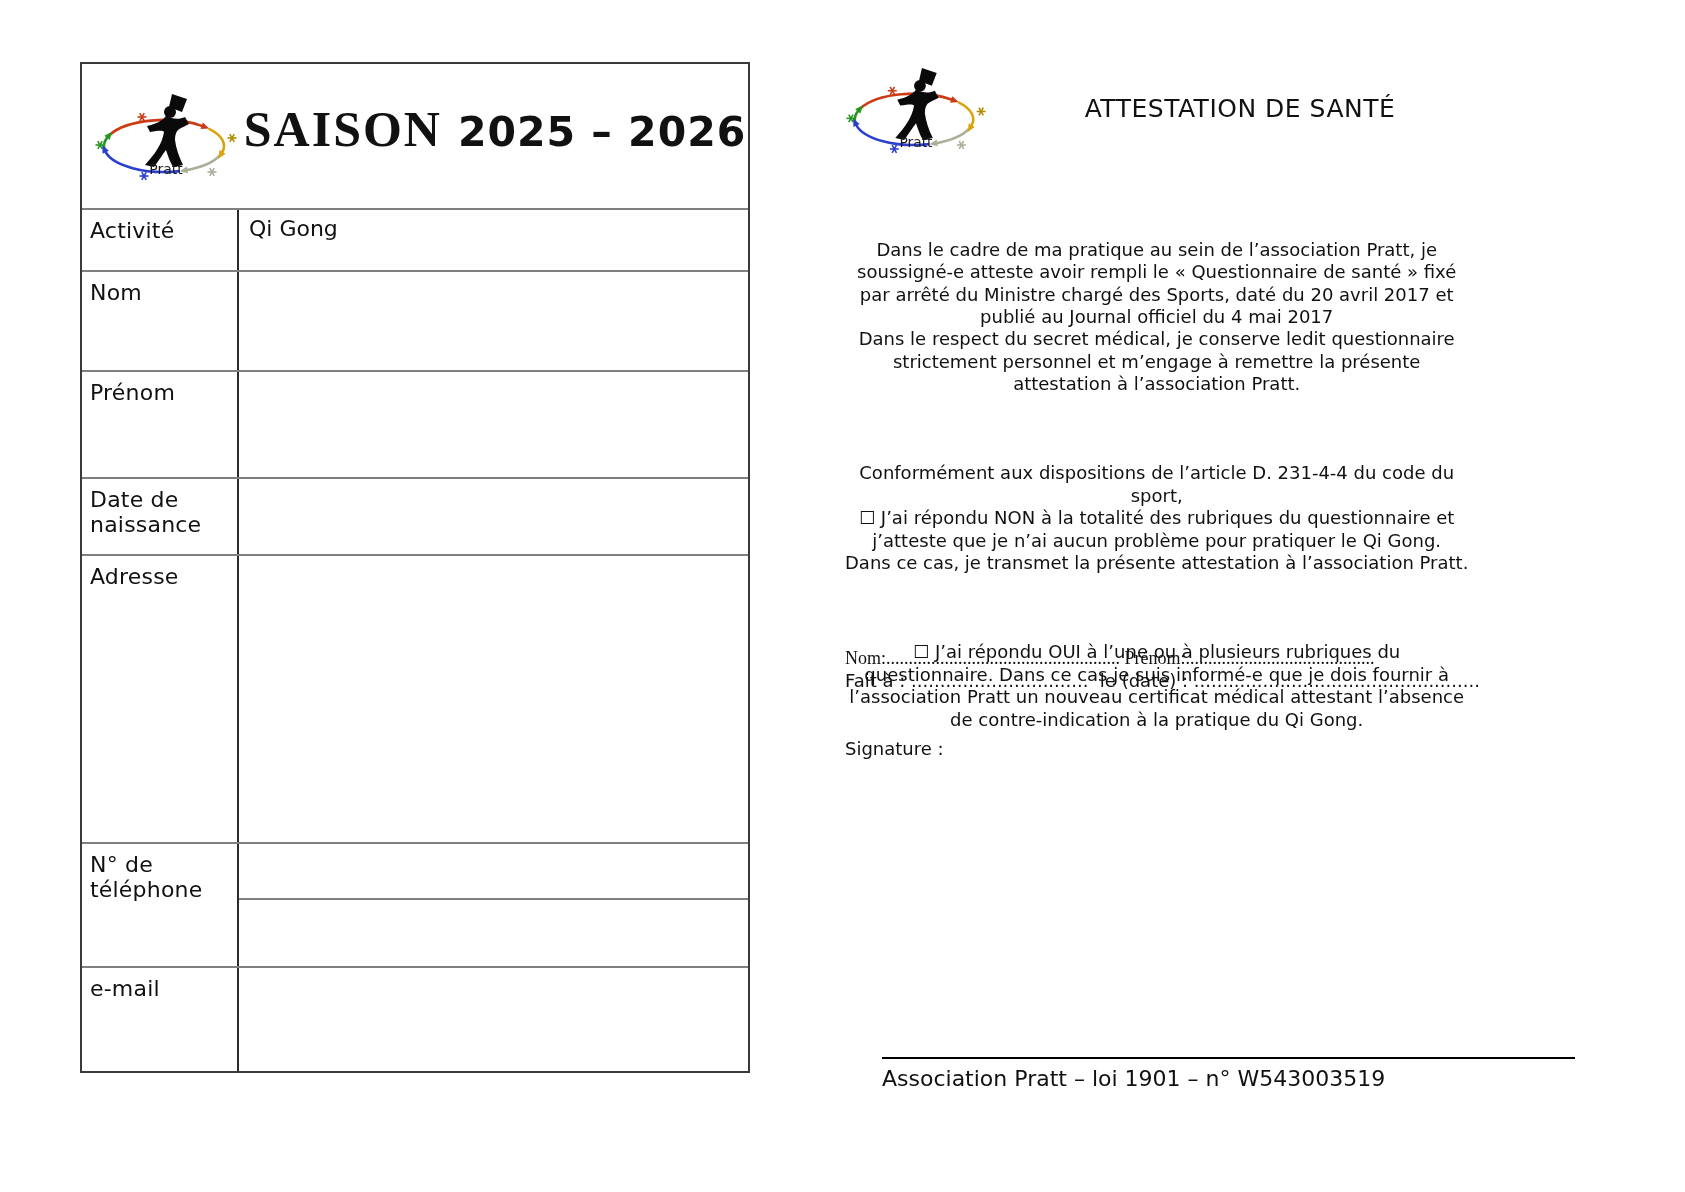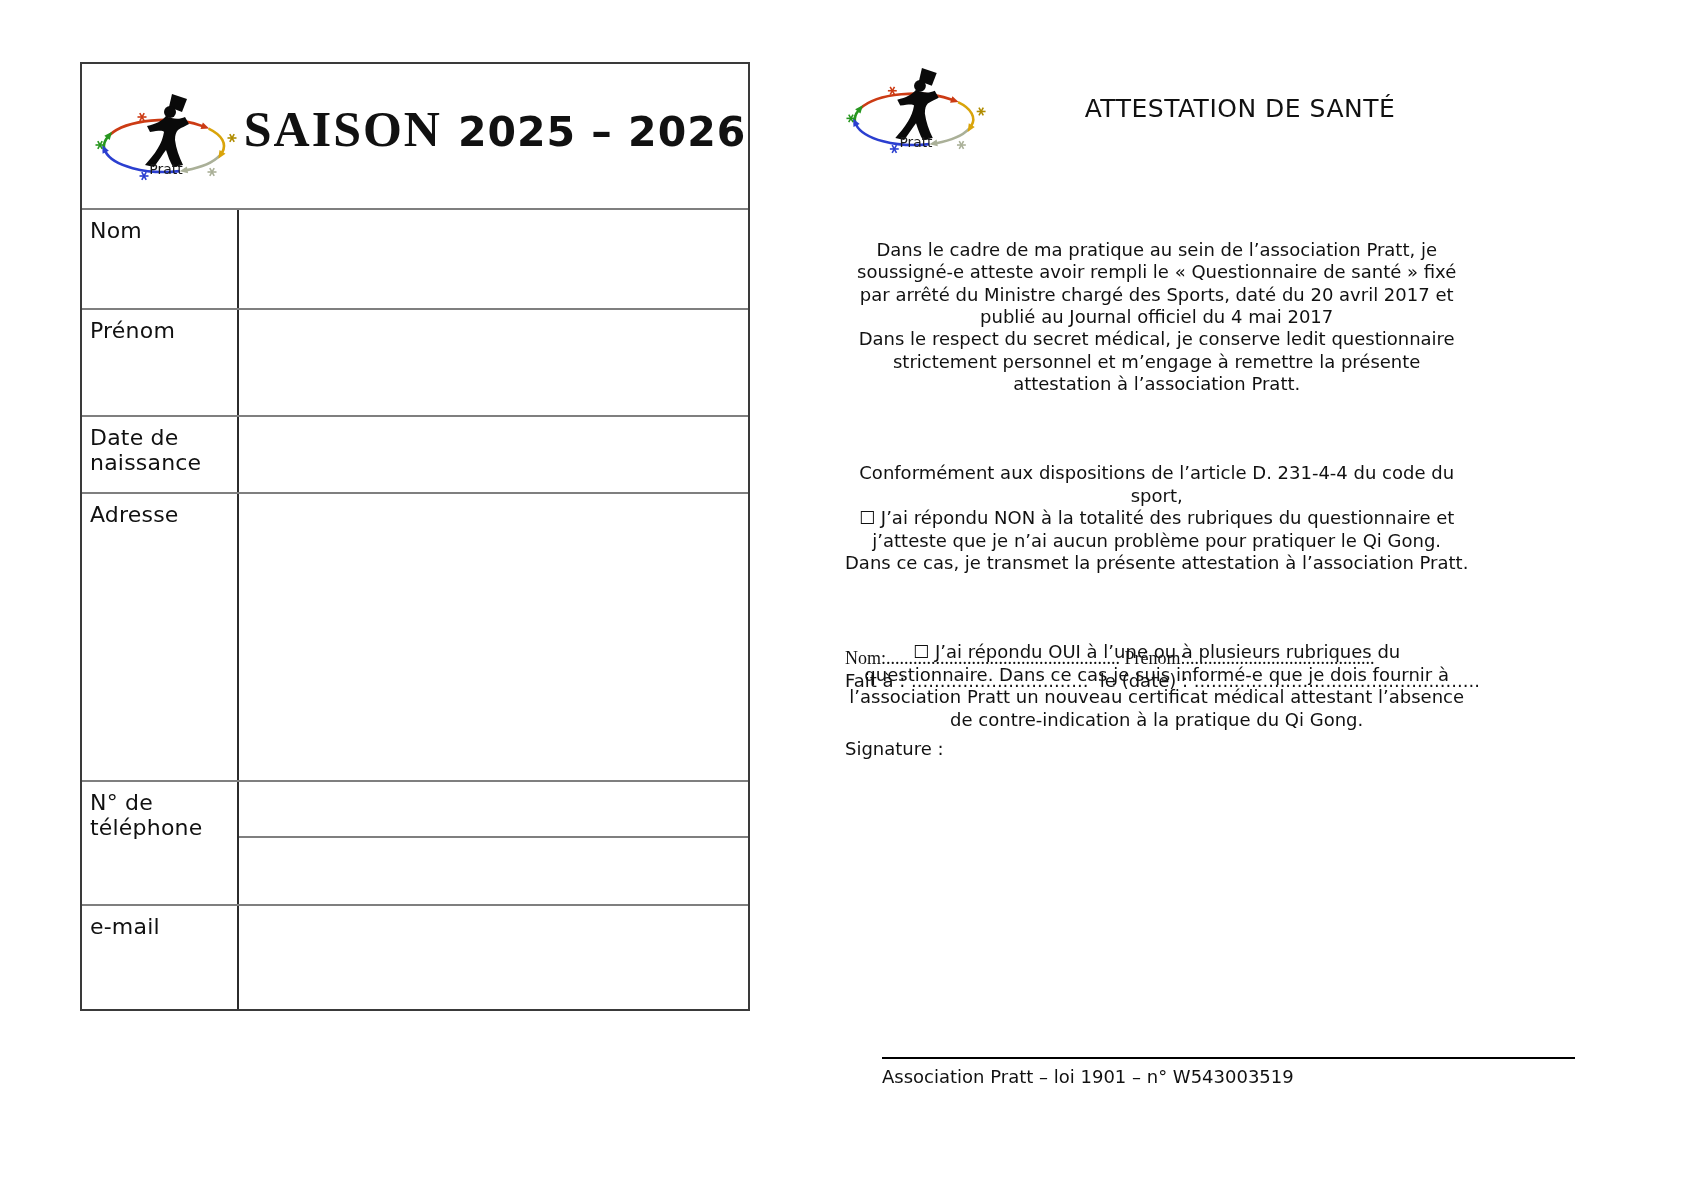--- a/index.html
+++ b/index.html
@@ -25,21 +25,21 @@
   
   .att-logo { position:absolute; left:843px; top:62px; }
   .att-title { position:absolute; left:1040px; top:94px; width:400px; text-align:center; font-size:25px; letter-spacing:0.5px; white-space:nowrap; }
   .att-body { position:absolute; left:845px; top:194px; font-size:18px; line-height:22.4px; white-space:pre; }
   .att-p { margin-bottom:22px;text-align:center; }
   .fill-line { position:absolute; left:845px; font-size:18px; white-space:pre; }
   .name-line { top:648px;font-family:Liberation Serif, serif; }
   .date-line { top:670px; }
   .sig-line  { top:738px; }
   .footer-rule { position:absolute; left:882px; top:1057px; width:693px; border-top:2px solid #000; }
-  .footer-text { position:absolute; left:882px; top:1066px; font-size:18px; white-space:nowrap; }
+  .footer-text { position:absolute; left:882px; top:1066px; font-size:22px; white-space:nowrap; }
 </style>
 </head>
 <body>
 
 <svg width="0" height="0" style="position:absolute" aria-hidden="true">
   <defs>
     <g id="pratt-ring">
 
       <path d="M 17.6 47.0 A 60 26 0 0 1 110.6 38.1" fill="none" stroke="#cc3b14" stroke-width="2.6"></path>
       <path d="M 116.6 40.6 A 60 26 0 0 1 130.0 64.7" fill="none" stroke="#d9a40a" stroke-width="2.6"></path>
@@ -95,20 +95,24 @@
     <div class="reg-row header">
       <svg class="logo-box" viewBox="0 0 150 96" width="150" height="96">
         <use href="#pratt-ring"></use>
         <text x="74" y="86" text-anchor="middle" font-size="14" fill="#1a1a1a">Pratt</text>
       </svg>
       <div class="saison-title">
         <span class="saison-word">SAISON</span><span class="saison-years">2025 – 2026</span>
       </div>
     </div>
 
+    <div class="reg-row" style="height:62px">
+      <div class="cell-label">Activité</div>
+      <div class="cell-value">Qi Gong</div>
+    </div>
 
     <div class="reg-row" style="height:100px">
       <div class="cell-label">Nom</div>
       <div class="cell-value"></div>
     </div>
 
     <div class="reg-row" style="height:107px">
       <div class="cell-label">Prénom</div>
       <div class="cell-value"></div>
     </div>

